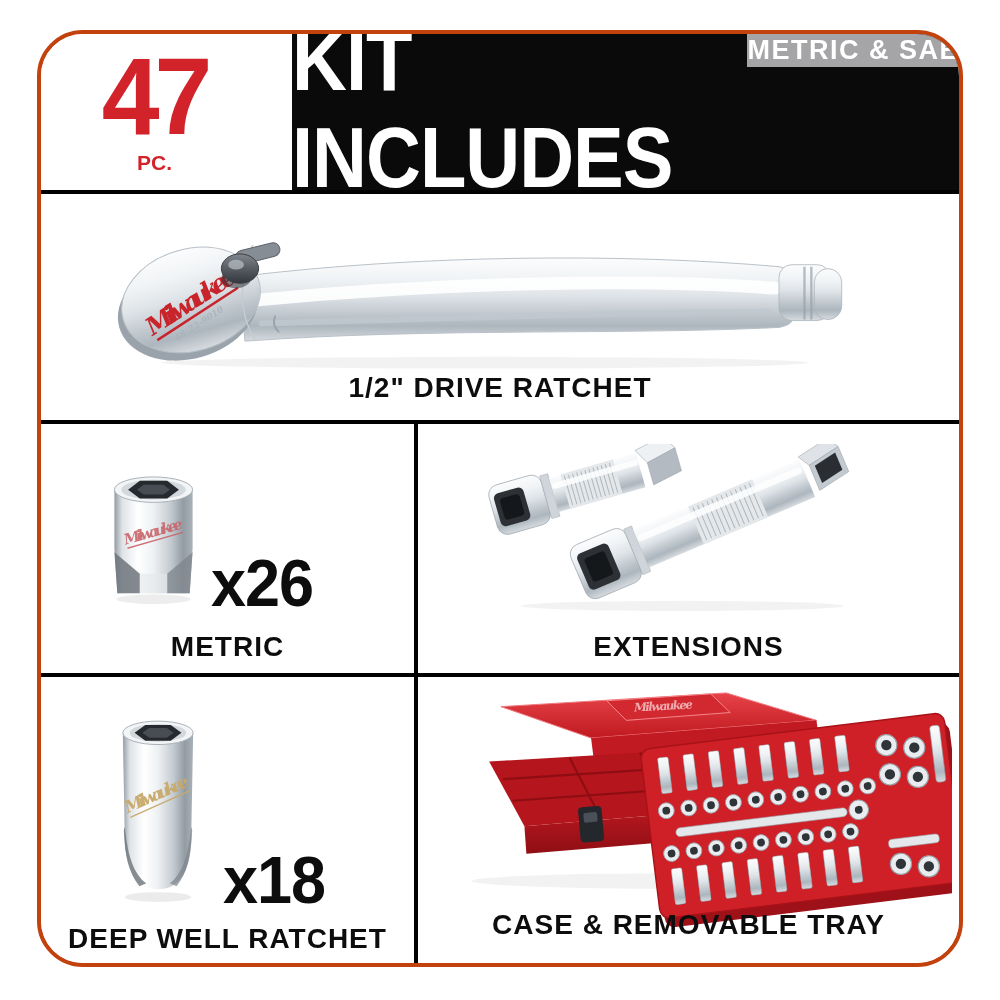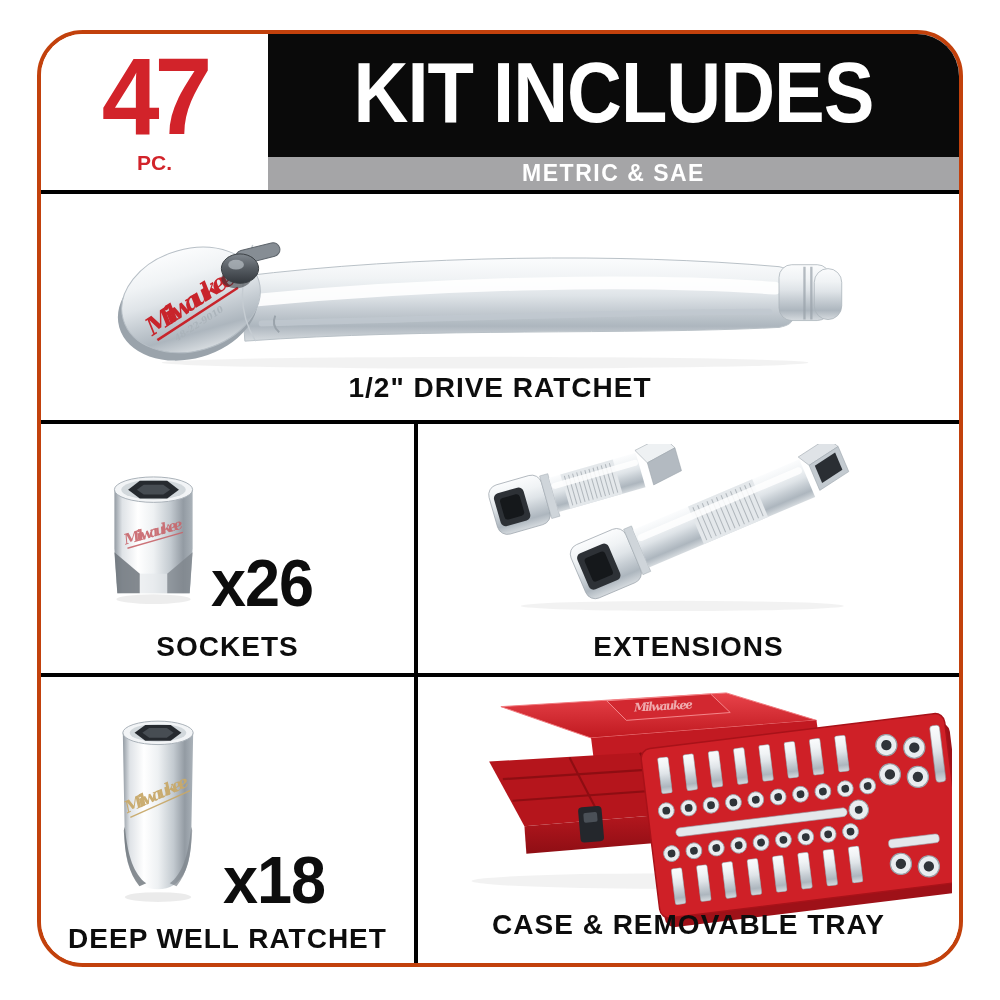--- a/index.html
+++ b/index.html
@@ -7,26 +7,26 @@
   .card{position:absolute;left:37px;top:30px;width:926px;height:937px;box-sizing:border-box;
         border:4px solid #c2410c;border-radius:46px;background:#fff;overflow:hidden;}
   
   .header{position:absolute;left:0;top:0;width:918px;height:160px;box-sizing:border-box;
           border-bottom:4px solid #000;display:flex;}
   .count-box{width:227px;height:100%;background:#fff;display:flex;flex-direction:column;
              align-items:center;justify-content:center;}
   .piece-count{color:#d2232a;font-weight:bold;font-size:104px;line-height:0.88;letter-spacing:-5px;
                transform:scaleY(1.06);margin-top:2px;}
   .piece-unit{color:#d2232a;font-weight:bold;font-size:21px;letter-spacing:0px;margin-top:8px;}
-  .banner{flex:1;background:#0a0a0a;display:flex;flex-direction:column;}
+  .banner{flex:1;background:#0a0a0a;display:flex;flex-direction:row;margin-left:24px;}
   .banner-title{flex:1;display:flex;align-items:center;justify-content:center;color:#fff;
                 font-weight:bold;font-size:76px;letter-spacing:-1px;transform:scaleY(1.12);
                 padding-bottom:6px;}
   .banner-sub{height:33px;background:#a5a5a7;display:flex;align-items:center;justify-content:center;
-              color:#fff;font-weight:bold;font-size:23px;letter-spacing:1.5px;}
+              color:#fff;font-weight:bold;font-size:27px;letter-spacing:1.5px;}
   
   .section{position:absolute;left:0;box-sizing:border-box;background:#fff;}
   .sec-ratchet{top:160px;width:918px;height:230px;border-bottom:4px solid #000;}
   .row2{top:390px;width:918px;height:253px;border-bottom:4px solid #000;}
   .row3{top:643px;width:918px;height:286px;}
   .cell{position:absolute;top:0;height:100%;box-sizing:border-box;}
   .cell-left{left:0;width:377px;border-right:4px solid #000;}
   .cell-right{left:377px;width:541px;}
   .section-label{position:absolute;left:0;width:100%;text-align:center;color:#0d0d0d;
                  font-weight:bold;font-size:28px;letter-spacing:1px;white-space:nowrap;}
@@ -135,21 +135,21 @@
         <ellipse cx="47" cy="16" rx="40" ry="13" fill="#f2f4f6" stroke="#a8b0b7" stroke-width="1"></ellipse>
         <ellipse cx="47" cy="16" rx="33" ry="10" fill="#d2d8dc"></ellipse>
         <polygon points="21,16 33,7 61,7 73,16 61,25 33,25" fill="#262a2f"></polygon>
         <polygon points="30,16 37,11 57,11 64,16 57,21 37,21" fill="#474d53"></polygon>
         <g transform="rotate(-16 47 60)">
           <text class="script" x="16" y="64" font-size="15" fill="#c8656b" opacity="0.9" textLength="62">Milwaukee</text>
           <path d="M 17,68 L 76,68" stroke="#c8656b" stroke-width="1.4" opacity="0.9"></path>
         </g>
       </svg>
       <div class="count-big" style="left:170px;top:128px;">x26</div>
-      <div class="section-label" style="bottom:10px;">SOCKETS</div>
+      <div class="section-label" style="bottom:10px;">METRIC</div>
     </div>
     <div class="cell cell-right">
       <svg style="position:absolute;left:60px;top:20px;" width="400" height="174" viewBox="0 0 470 200">
         <ellipse cx="240" cy="188" rx="190" ry="6" fill="#000" opacity="0.05"></ellipse>
 
         <g transform="translate(18,78) rotate(-16)">
           <rect x="0" y="-30" width="64" height="60" rx="12" fill="url(#chromeV)" stroke="#9aa3aa" stroke-width="0.8"></rect>
           <rect x="5" y="-20" width="36" height="40" rx="6" fill="#2d3136"></rect>
           <rect x="11" y="-13" width="24" height="26" rx="4" fill="#15181b"></rect>
           <rect x="64" y="-26" width="10" height="52" fill="#cfd5da" stroke="#9aa3aa" stroke-width="0.5"></rect>

